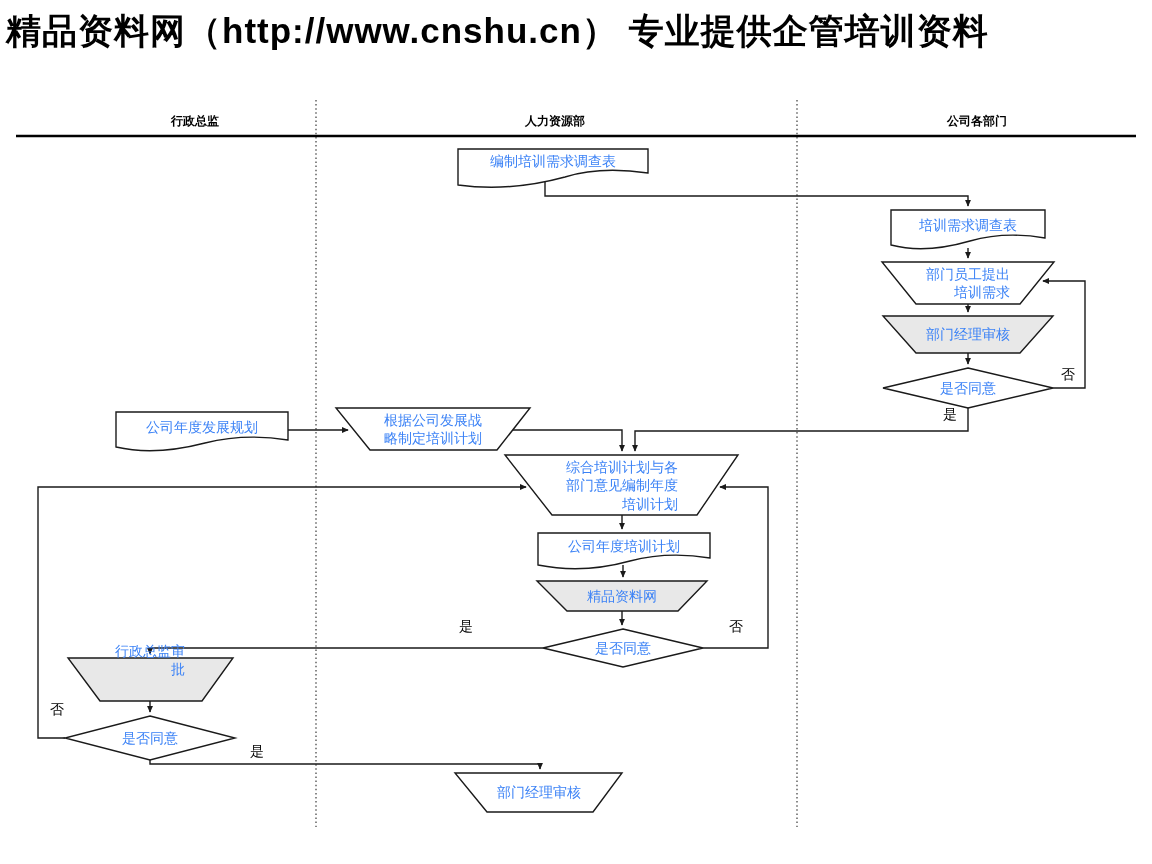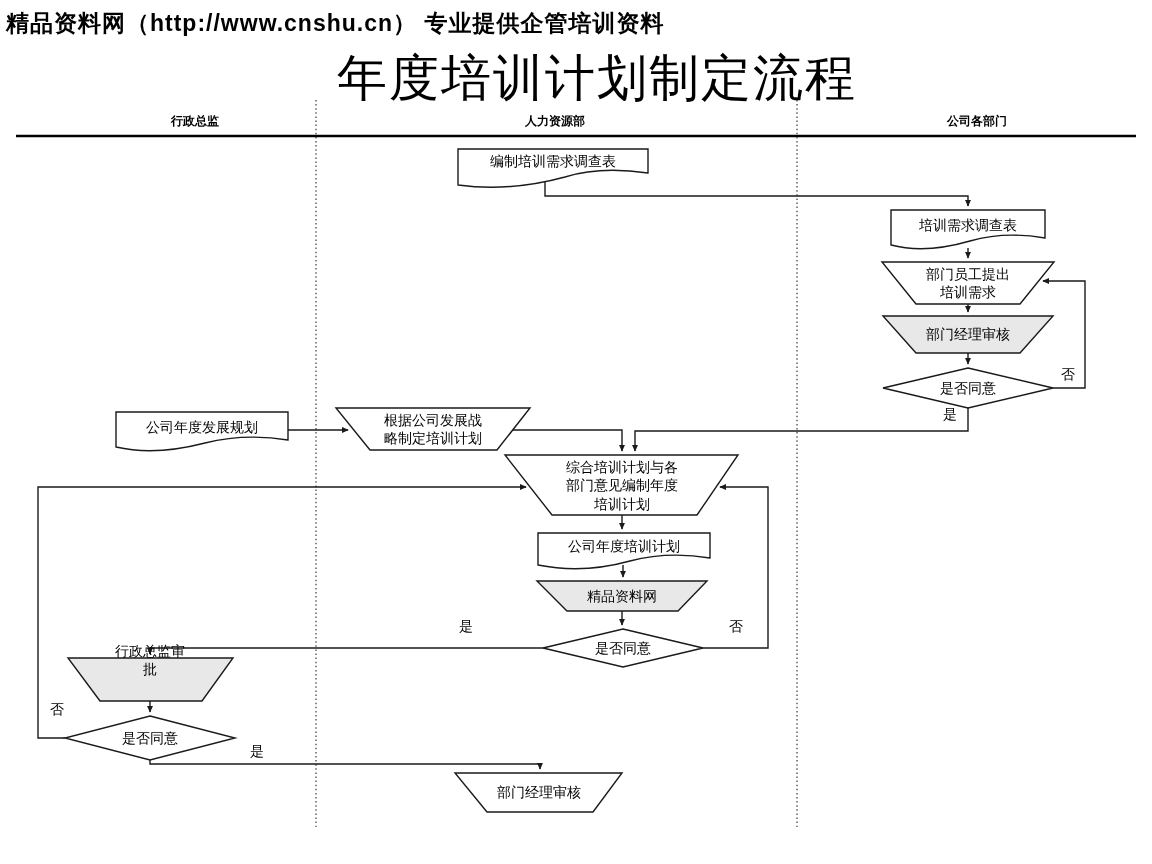--- a/index.html
+++ b/index.html
@@ -7,30 +7,30 @@
     position:relative;width:1152px;height:864px;background:#ffffff;overflow:hidden;
     font-family:"Liberation Sans","DejaVu Sans",sans-serif;color:#000;
   }
   #diagram-svg{position:absolute;left:0;top:0;}
   .edge{fill:none;stroke:#1a1a1a;stroke-width:1.4;marker-end:url(#arrow);}
   .shape{stroke:#1a1a1a;stroke-width:1.4;}
   .lane-div{stroke:#3a3a3a;stroke-width:1.2;stroke-dasharray:1.5 2.6;}
   .rule{stroke:#000;stroke-width:2.4;}
   .lbl{
     position:absolute;transform:translate(-50%,-50%);
-    font-size:14px;line-height:1.32;text-align:center;white-space:pre-line;
-    color:#000000;
+    font-size:14px;line-height:1.32;text-align:right;white-space:pre-line;
+    color:#3b82f6;
   }
   .edge-lbl{
     position:absolute;transform:translate(-50%,-50%);
     font-size:14px;color:#000;white-space:nowrap;
   }
   .banner{
     position:absolute;left:6px;top:8px;
-    font-size:23px;font-weight:bold;letter-spacing:1px;white-space:nowrap;
+    font-size:35px;font-weight:bold;letter-spacing:1px;white-space:nowrap;
   }
   .page-title{
     position:absolute;left:597px;top:78px;transform:translate(-50%,-50%);
     font-family:"Liberation Serif","DejaVu Serif",serif;
     font-size:50px;font-weight:400;white-space:nowrap;letter-spacing:2px;
   }
   .lane-lbl{
     position:absolute;transform:translate(-50%,-50%);
     font-size:12px;font-weight:bold;white-space:nowrap;
   }
@@ -82,21 +82,20 @@
       <path class="shape" fill="#ffffff" d="M538,533 L710,533 L710,558 Q668,551 630,561 Q583,574 538,565 Z"></path>
       <polygon class="shape" points="537,581 707,581 678,611 567,611" fill="#e8e8e8"></polygon>
       <polygon class="shape" fill="#ffffff" points="623,629 703,648 623,667 543,648"></polygon>
       <polygon class="shape" points="68,658 233,658 202,701 100,701" fill="#e8e8e8"></polygon>
       <polygon class="shape" fill="#ffffff" points="150,716 235,738 150,760 65,738"></polygon>
       <polygon class="shape" fill="#ffffff" points="455,773 622,773 593,812 487,812"></polygon>
     </g>
   </svg>
 
   <div class="banner">精品资料网（http://www.cnshu.cn） 专业提供企管培训资料</div>
-  <div class="page-title">年度培训计划制定流程</div>
   <div class="lane-lbl" style="left:195px;top:121px">行政总监</div>
   <div class="lane-lbl" style="left:555px;top:121px">人力资源部</div>
   <div class="lane-lbl" style="left:977px;top:121px">公司各部门</div>
 
   <div class="lbl" style="left:553px;top:161px">编制培训需求调查表</div>
   <div class="lbl" style="left:968px;top:225px">培训需求调查表</div>
   <div class="lbl" style="left:968px;top:283px">部门员工提出
 培训需求</div>
   <div class="lbl" style="left:968px;top:334px">部门经理审核</div>
   <div class="lbl" style="left:968px;top:388px">是否同意</div>

